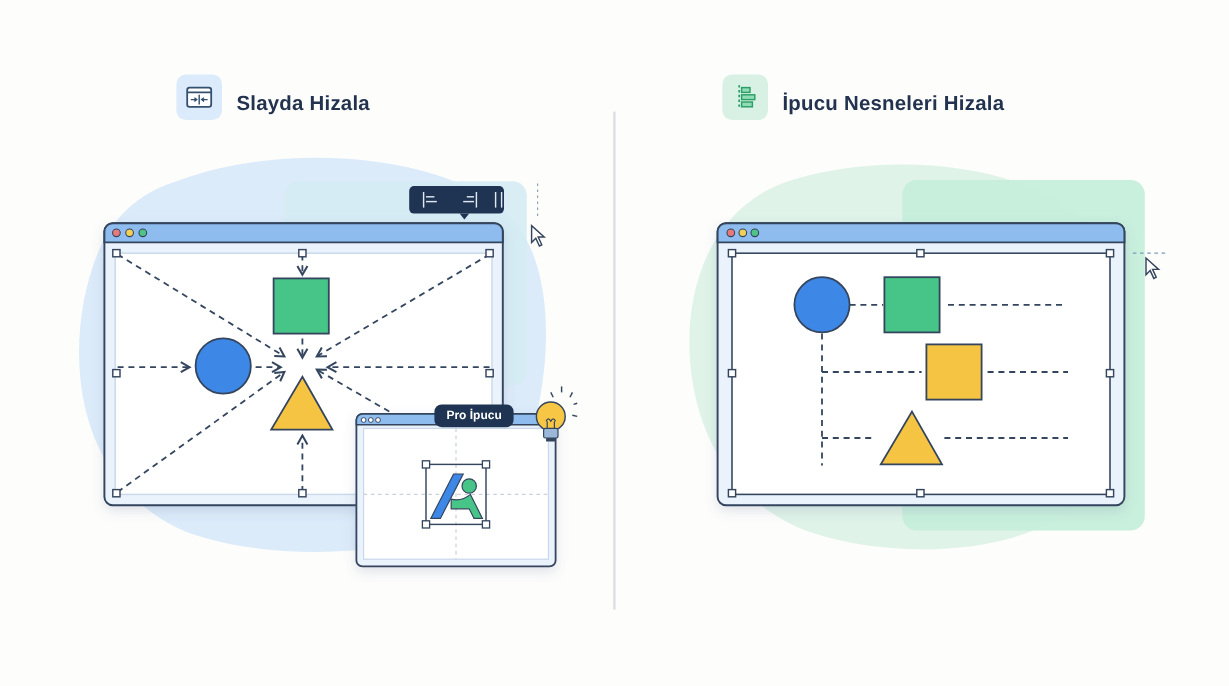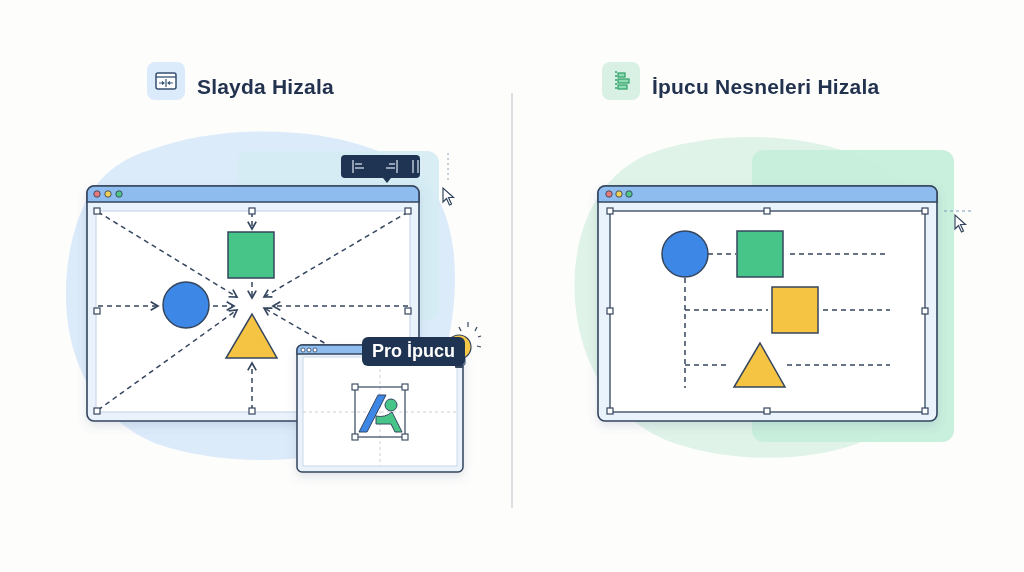--- a/index.html
+++ b/index.html
@@ -1,23 +1,23 @@
 <!DOCTYPE html>
 <html><head>
 <meta charset="utf-8">
 <style>
   html,body{margin:0;padding:0;}
   body{width:1024px;height:572px;background:#fdfdfc;position:relative;overflow:hidden;font-family:"Liberation Sans","DejaVu Sans",sans-serif;}
   .abs{position:absolute;}
   .title{position:absolute;display:flex;align-items:center;gap:12px;}
   .title-icon{width:38px;height:38px;border-radius:8px;display:flex;align-items:center;justify-content:center;}
-  .title-text{font-size:21px;font-weight:bold;color:#23334f;letter-spacing:0.2px;margin-top:12px;}
+  .title-text{font-size:17px;font-weight:bold;color:#23334f;letter-spacing:0.2px;margin-top:12px;}
   .divider{position:absolute;left:511px;top:93px;width:2px;height:415px;background:#dcdfe2;}
   svg{position:absolute;left:0;top:0;}
-  .tip{position:absolute;background:#1f3452;color:#fff;font-size:18px;font-weight:bold;border-radius:6px;padding:4px 10px;}
+  .tip{position:absolute;background:#1f3452;color:#fff;font-size:10px;font-weight:bold;border-radius:6px;padding:4px 10px;}
 </style>
 </head>
 <body>
 
 <div class="title" style="left:147px;top:62px;">
   <div class="title-icon" style="background:#dcebfb;">
     <svg width="38" height="38" viewBox="0 0 38 38" style="position:static">
       <rect x="9" y="11" width="20" height="16" rx="2" fill="#fff" stroke="#34506f" stroke-width="1.5"></rect>
       <line x1="9" y1="15" x2="29" y2="15" stroke="#34506f" stroke-width="1.3"></line>
       <line x1="19" y1="17" x2="19" y2="25" stroke="#34506f" stroke-width="1.2"></line>

